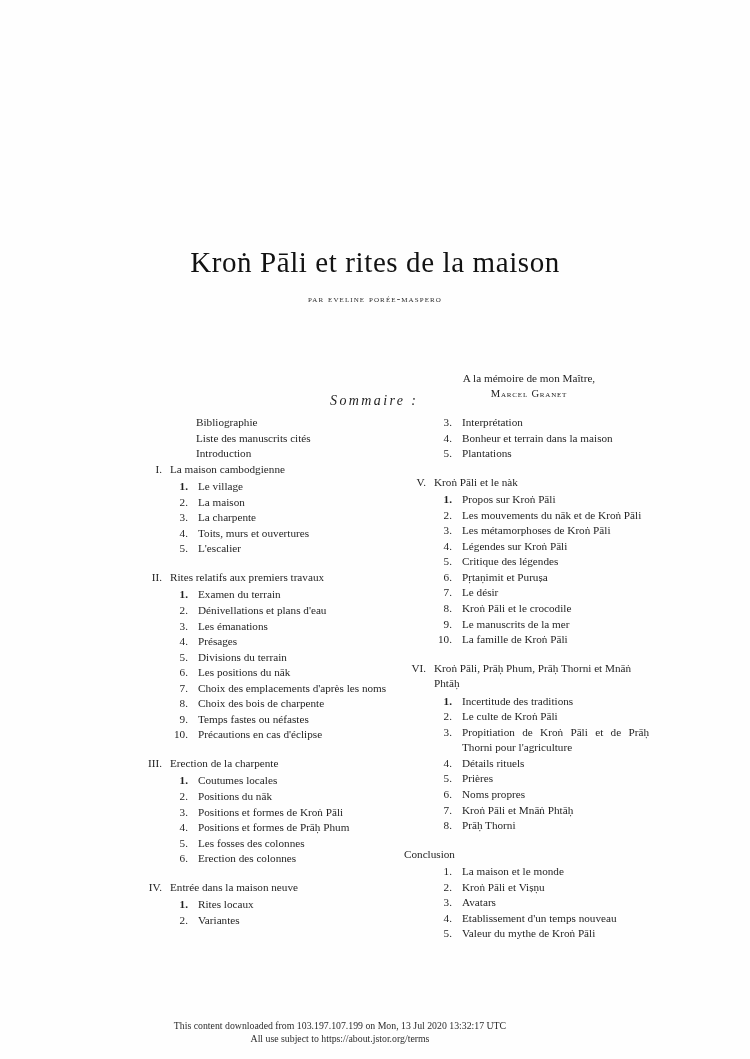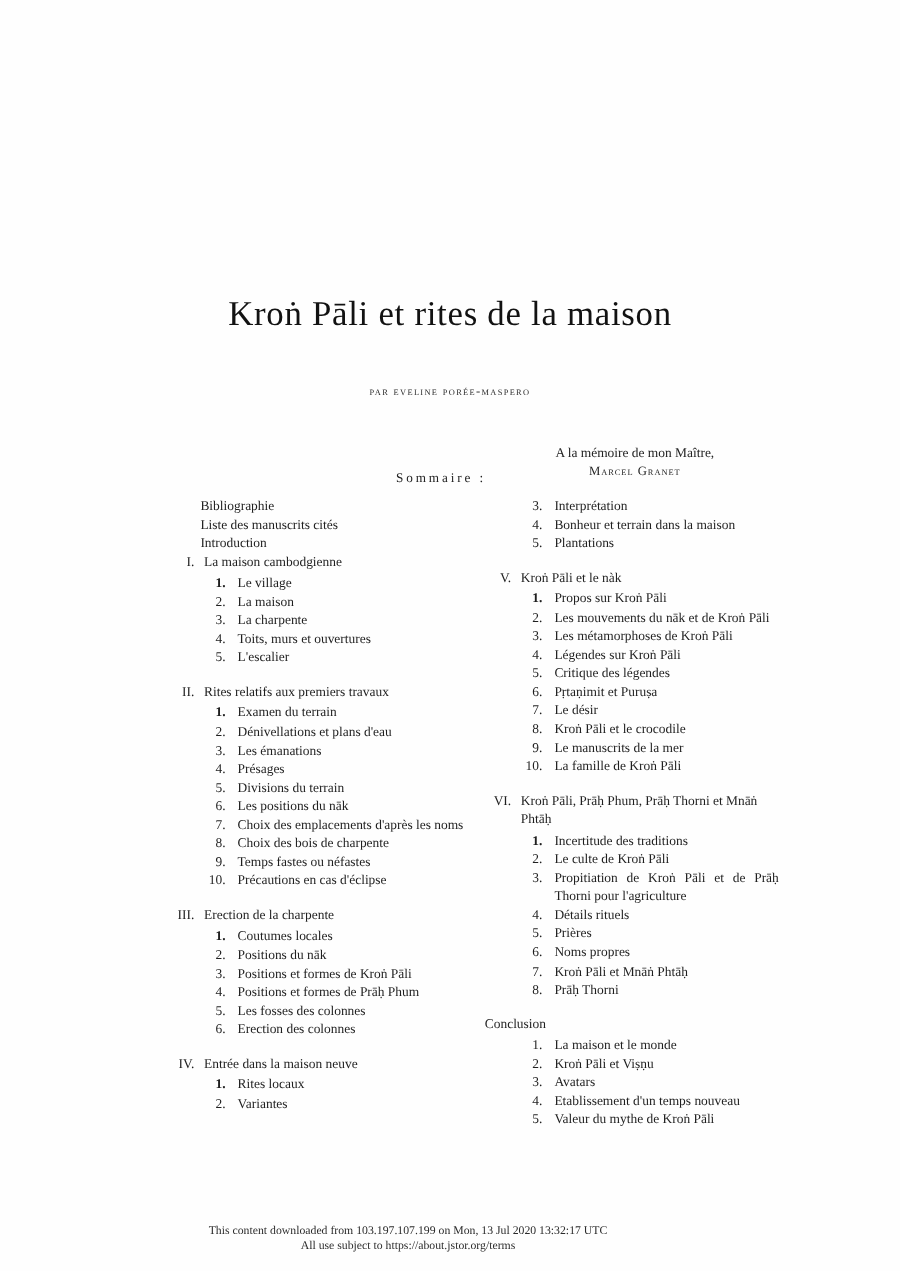--- a/index.html
+++ b/index.html
@@ -31,21 +31,21 @@
   }
   .doc-title {
     font-size: 29px;
     font-weight: normal;
     letter-spacing: 0.6px;
     margin: 0;
     color: #121212;
     font-family: "Liberation Serif", "DejaVu Serif", serif;
   }
   .doc-author {
-    margin-top: 42px;
+    margin-top: 14px;
     font-size: 10.5px;
     letter-spacing: 1.1px;
     color: #2a2a2a;
     font-variant: small-caps;
     text-transform: lowercase;
   }
 
   
   .dedication {
     position: absolute;
@@ -61,37 +61,38 @@
     font-variant: small-caps;
     letter-spacing: 0.8px;
     font-size: 10.6px;
   }
 
   
   .sommaire-label {
     position: absolute;
     top: 393px;
     left: 330px;
-    font-size: 11px;
+    font-size: 14px;
     letter-spacing: 2.4px;
     color: #232323;
+    font-style: italic;
   }
 
   
   .col {
     position: absolute;
     font-size: 11.2px;
     line-height: 15.55px;
     color: #1f1f1f;
   }
   .col-left  { top: 415px; left: 140px; width: 260px; }
   .col-right { top: 415px; left: 404px; width: 245px; }
 
   
-  .frontmatter { margin: 0 0 0 27px; padding: 0; list-style: none; }
+  .frontmatter { margin: 0 0 0 56px; padding: 0; list-style: none; }
   .frontmatter li { margin: 0; }
 
   
   .section { margin-top: 13px; }
   .section:first-child { margin-top: 0; }
   .section-head {
     position: relative;
     padding-left: 30px;
     margin-bottom: 2px;
   }

